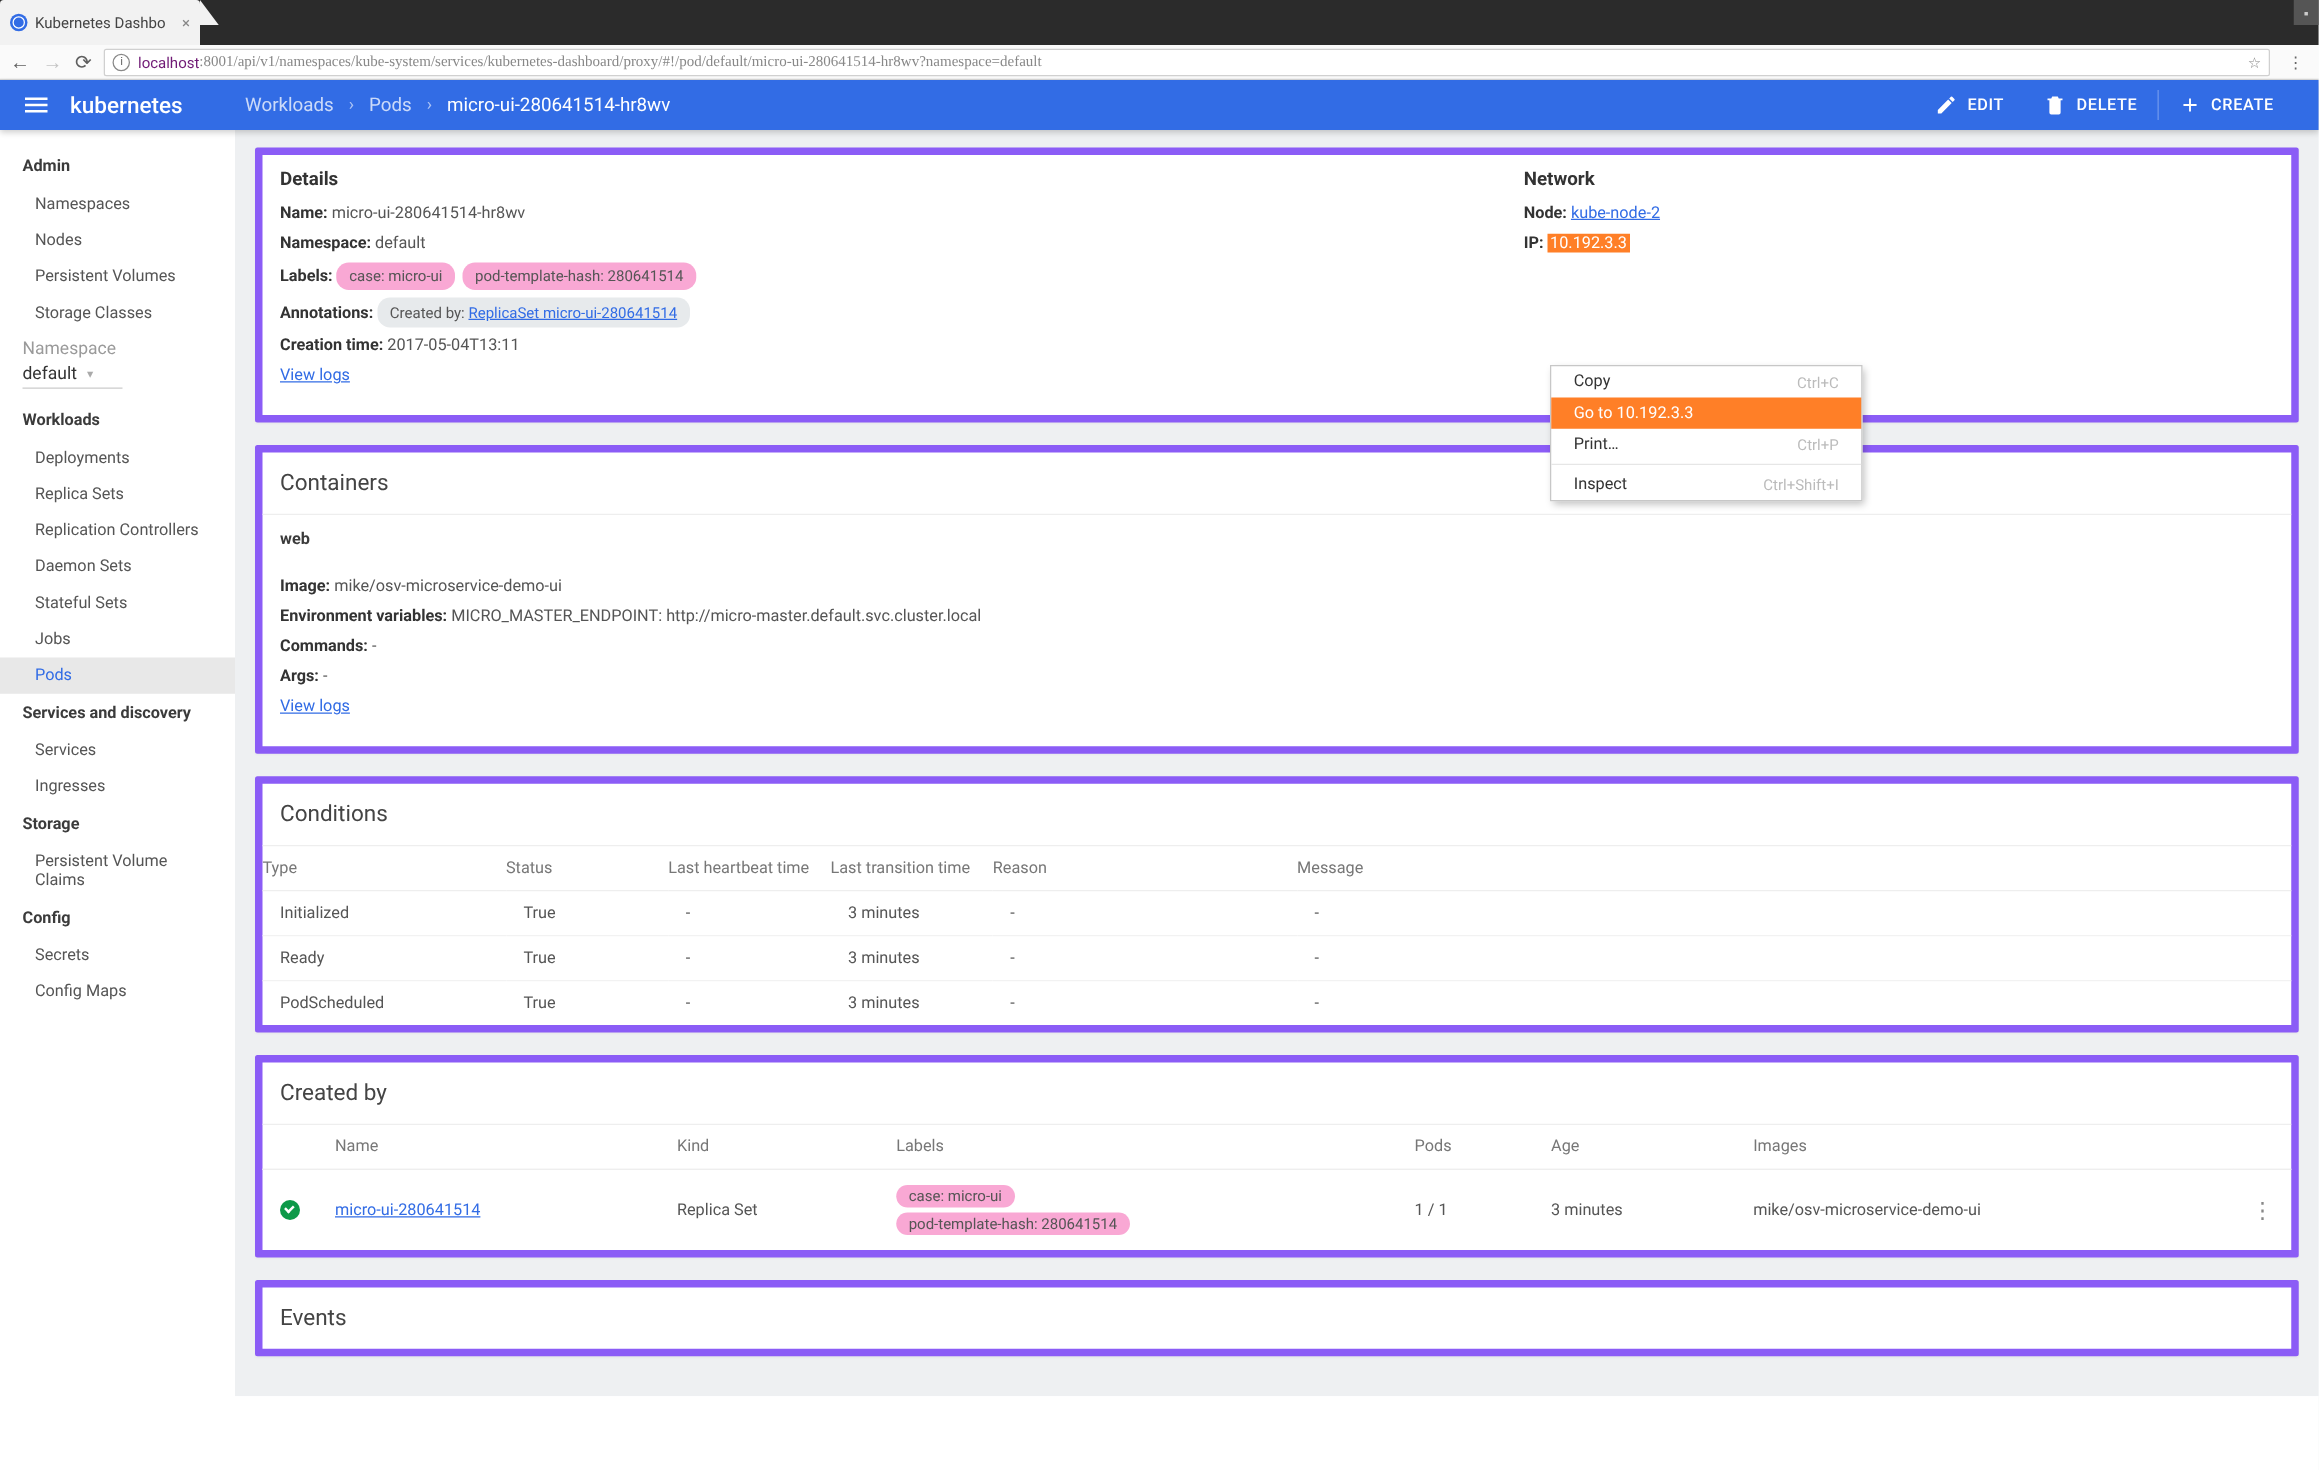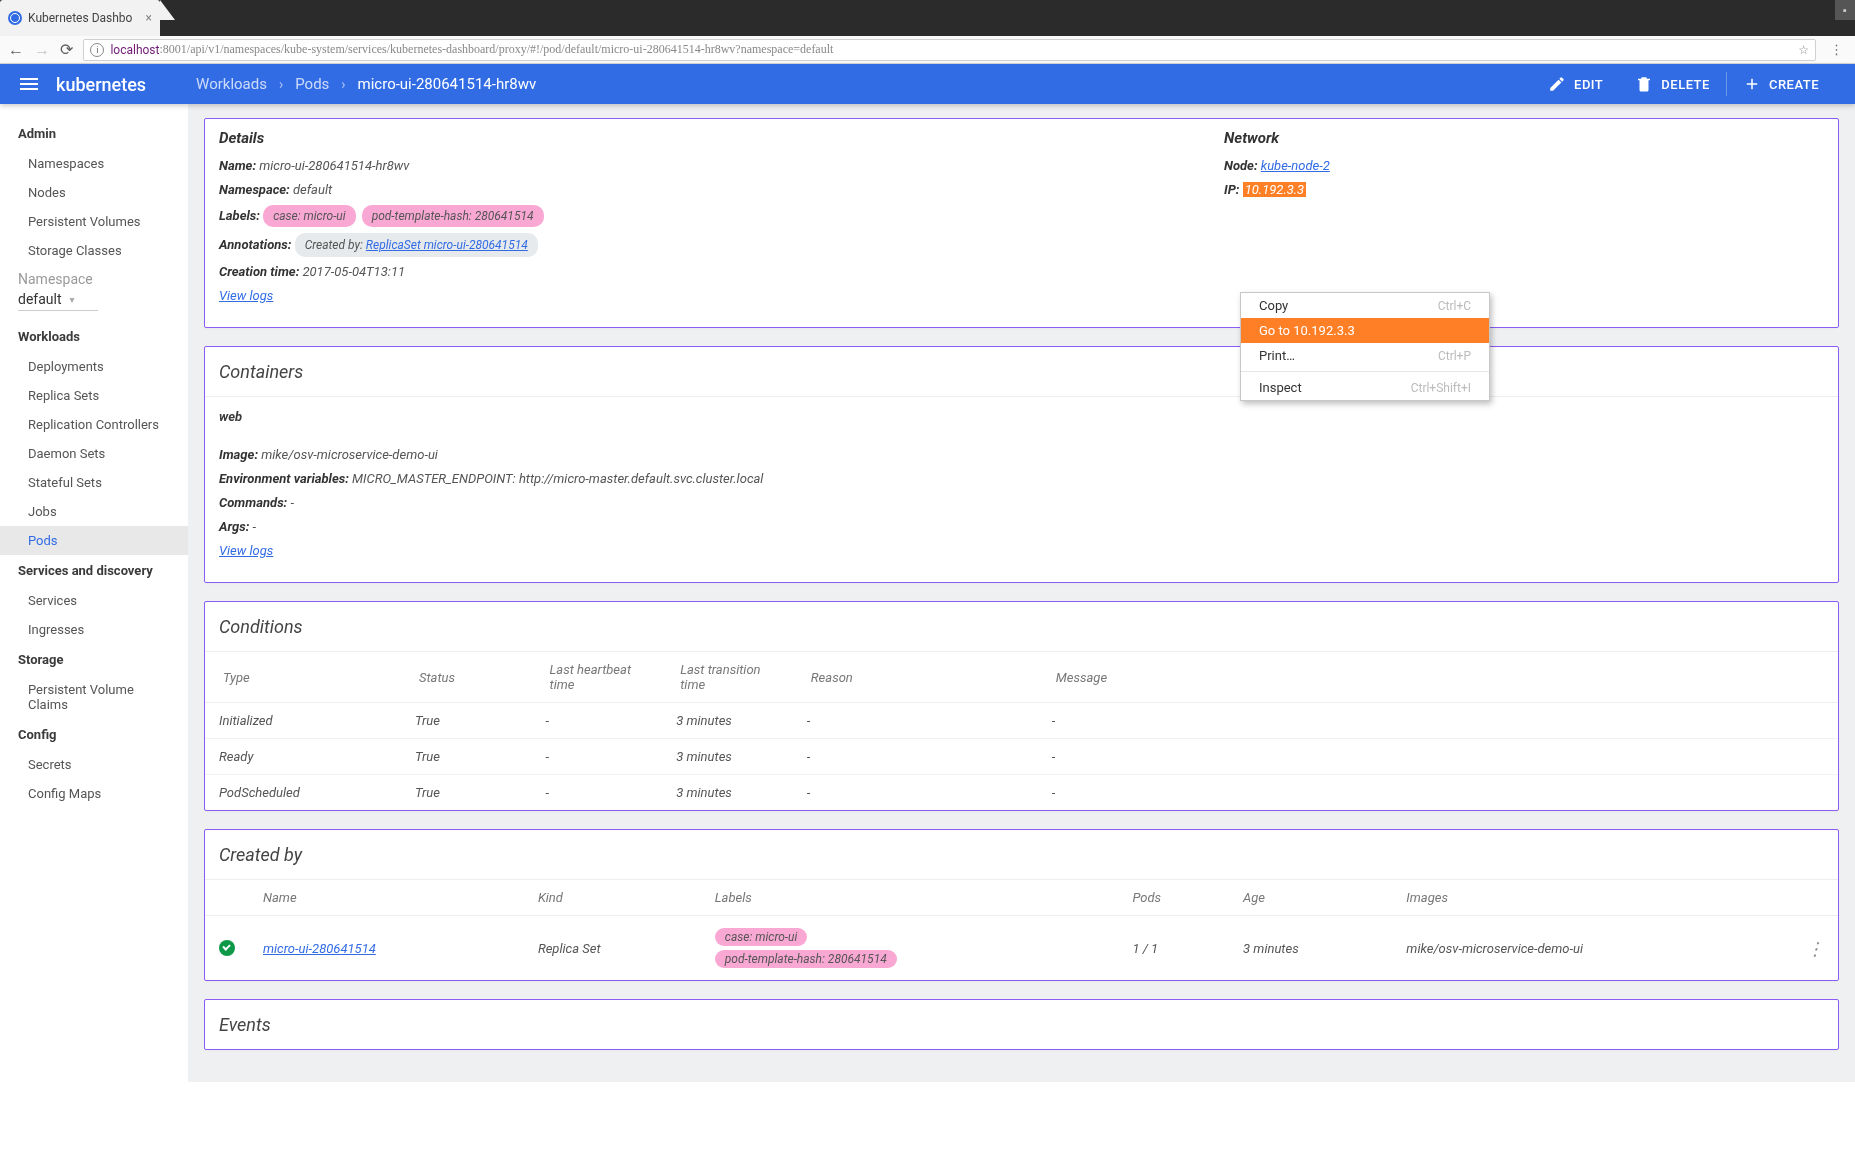--- a/index.html
+++ b/index.html
@@ -41,42 +41,42 @@
   .layout { display:flex; }
   .sidebar { width: 188px; padding: 14px 0; background:#fff; border-right:0; }
   .side-heading { font-size:13px; font-weight:700; color:#3b3b3b; padding: 8px 18px; }
   .side-item { font-size:13px; color:#555; padding: 7px 18px 7px 28px; cursor:pointer; }
   .side-item.active { background:#e8e8e8; color:#326ce5; font-weight:400; }
   .ns-label { font-size:14px; color:#9a9a9a; padding: 6px 18px 0; }
   .ns-select { margin: 4px 18px 10px; font-size:14px; color:#333; display:inline-flex; align-items:center; gap:8px; border-bottom:1px solid #ccc; padding-bottom:3px; width:80px; }
   .ns-select .caret { color:#aaa; font-size:10px; }
   
   .main { flex:1; background: #eef0f2; padding: 14px 16px; }
-  .card { background:#fff; border:1px solid #8b5cf6; border-radius:2px; box-shadow: 0 1px 2px rgba(0,0,0,0.03); margin-bottom:18px;font-style:italic; }
+  .card { background:#fff; border:6px solid #8b5cf6; border-radius:2px; box-shadow: 0 1px 2px rgba(0,0,0,0.03); margin-bottom:18px; }
   .card-title { font-size:18px; color:#444; font-weight:400; padding:14px 14px; border-bottom:1px solid #eee; }
   .card-body { padding: 10px 14px 16px; font-size:13px; }
   .sub-title { font-weight:700; font-size:13px; padding:12px 14px 6px; color:#3b3b3b; }
   
   .details-grid { display:flex; }
   .details-col { }
   .details-col.left { flex:1; }
   .details-col.right { width: 600px; }
   .sect-head { font-size:15px; font-weight:700; color:#333; margin-bottom:10px; }
   .kv { margin: 6px 0; line-height:18px; }
   .kv b { font-weight:700; color:#333; }
   .kv .val { color:#555; }
   .label-pill { background:#f9a8d4; color:#555; border-radius:10px; padding:2px 10px; font-size:12px; display:inline-block; margin-right:6px; }
   .ann-pill { background:#e7eaec; color:#555; border-radius:10px; padding:3px 10px; font-size:12px; display:inline-block; }
   .ann-pill a { color:#326ce5; }
   .link { color:#326ce5; cursor:pointer; }
   .ip-hl { background:#ff7f27; color:#fff; padding:0 2px; }
   
   
   table.cond { width:100%; border-collapse:collapse; font-size:13px; }
-  table.cond th { text-align:left; color:#777; font-weight:400; padding:10px 18px; border-bottom:1px solid #eee; }
+  table.cond th { text-align:left; color:#777; font-weight:400; padding:10px 0; border-bottom:1px solid #eee; }
   table.cond td { padding:10px 14px; border-bottom:1px solid #f2f2f2; color:#555; }
   table.cond tr:last-child td { border-bottom:none; }
   
   
   table.cb { width:100%; border-collapse:collapse; font-size:13px; }
   table.cb th { text-align:left; color:#777; font-weight:400; padding:10px 14px; border-bottom:1px solid #eee; }
   table.cb td { padding:10px 14px; color:#555; vertical-align:middle; }
   .status-ok { width:16px; height:16px; background:#0d9948; border-radius:50%; position:relative; display:inline-block; vertical-align:middle; }
   .status-ok::after { content:""; position:absolute; left:4px; top:4px; width:5px; height:3px; border-left:2px solid #fff; border-bottom:2px solid #fff; transform:rotate(-45deg); }
   .row-menu { color:#888; font-size:18px; }

